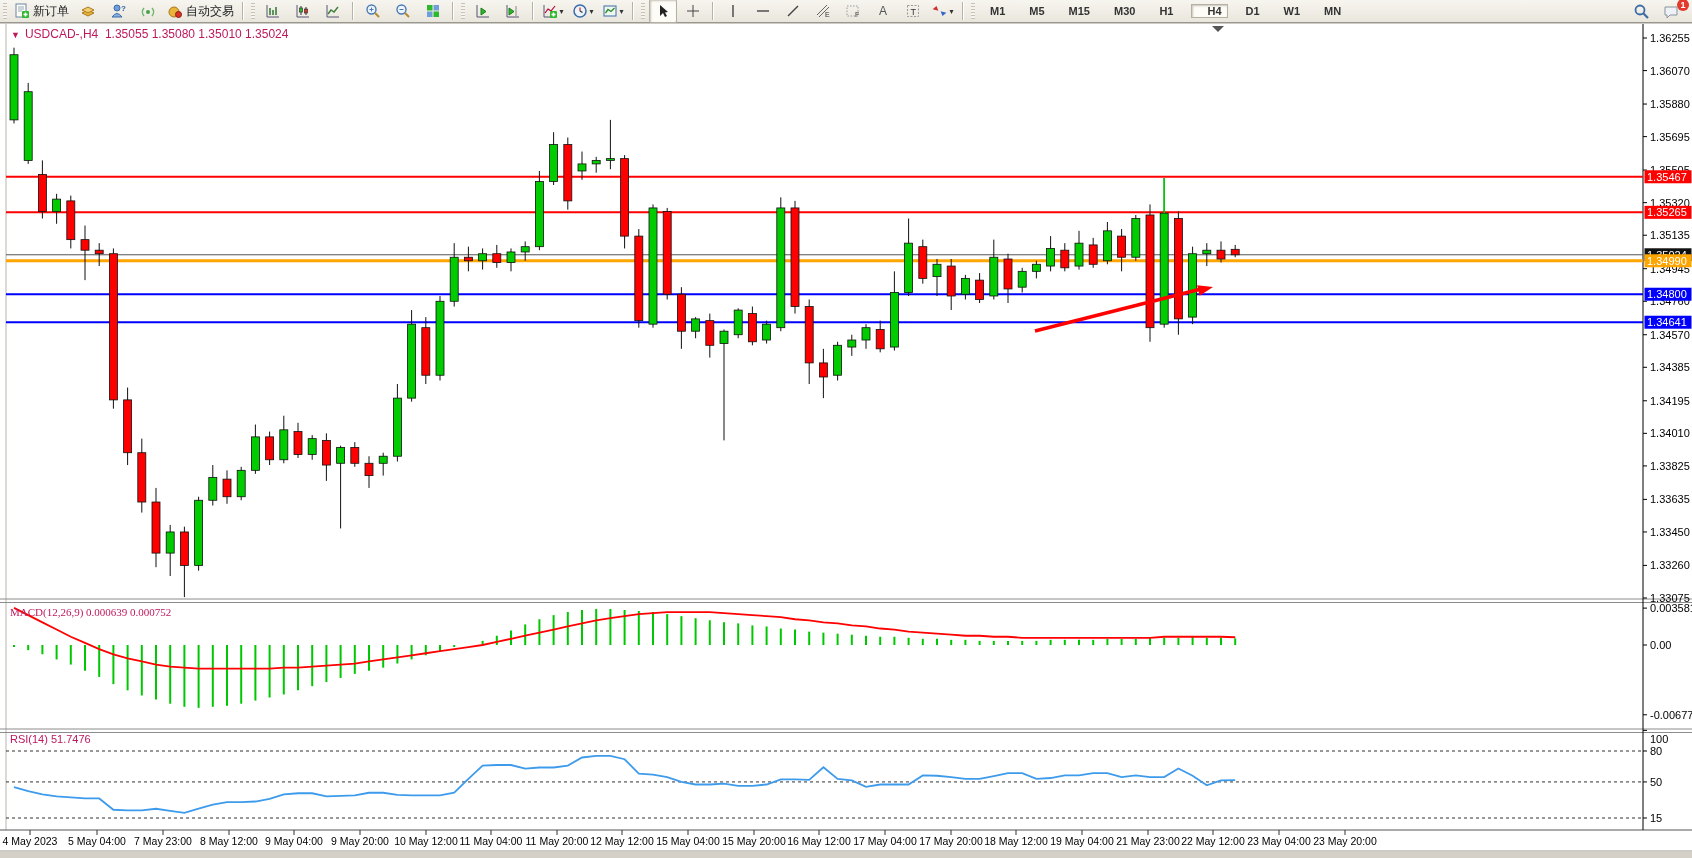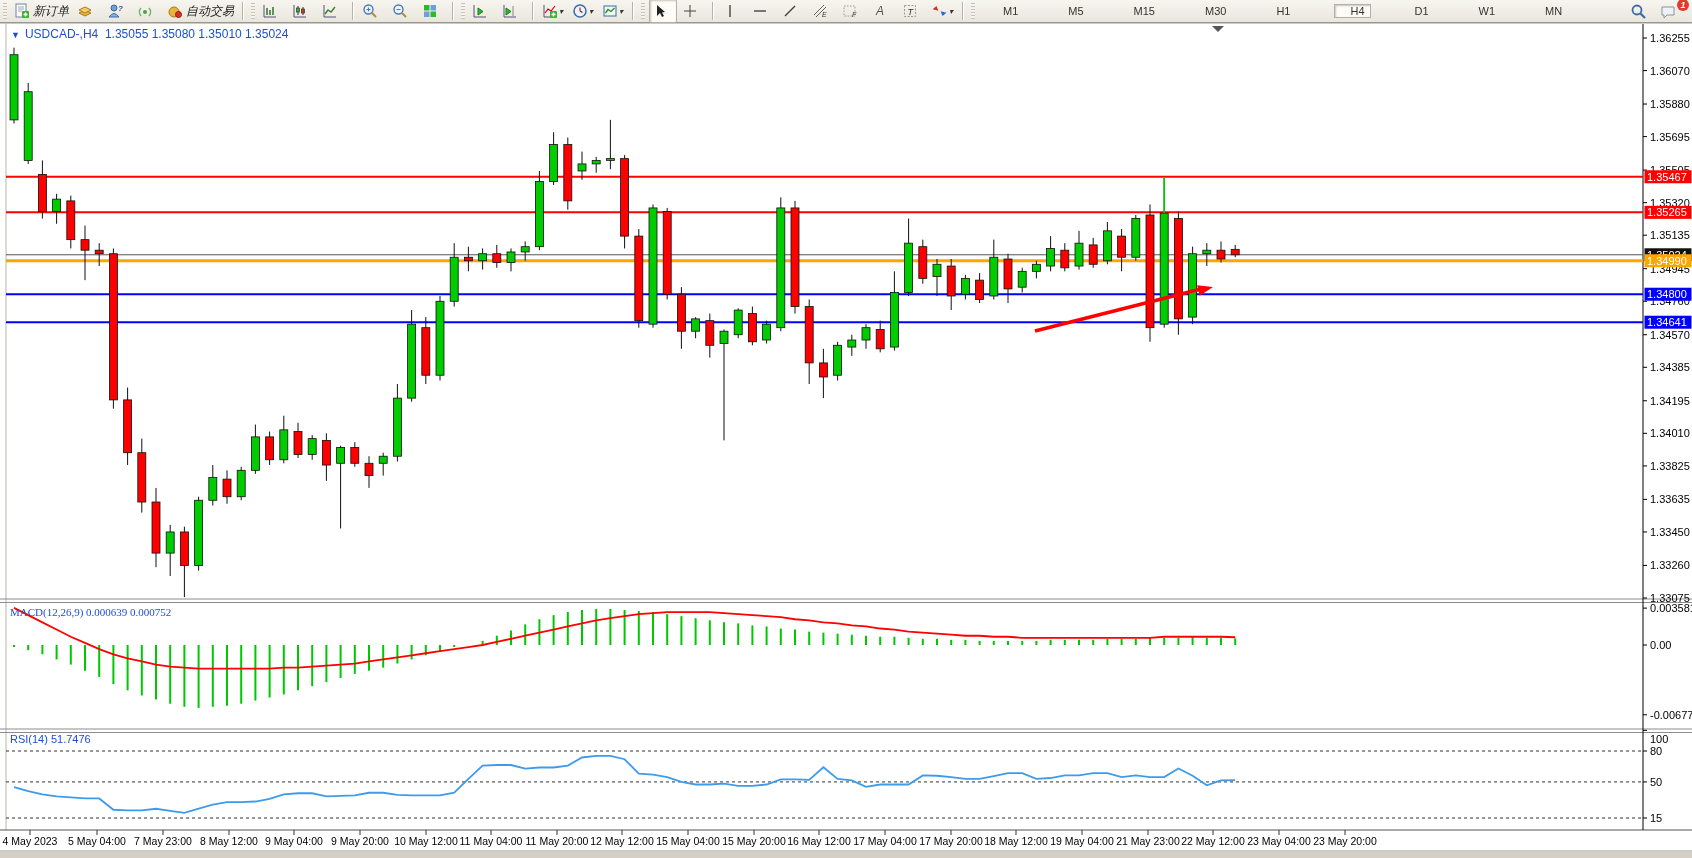--- a/index.html
+++ b/index.html
@@ -2,37 +2,37 @@
 <html><head>
 <meta charset="utf-8">
 <style>
   html,body{margin:0;padding:0;background:#d4d0c8;}
   #app{position:relative;width:1692px;height:858px;background:#fff;overflow:hidden;
        font-family:"Liberation Sans",sans-serif;}
   
   #toolbar{position:absolute;left:0;top:0;width:1692px;height:22px;z-index:5;
     background:linear-gradient(#f7f5ef,#e9e6dd);border-bottom:1px solid #9a978e;
     display:flex;align-items:center;font-size:12px;color:#222;}
-  .tb-btn{display:inline-flex;align-items:center;height:20px;
-    min-width:22px;padding:1px 2px;margin:0 1px;border:1px solid transparent;border-radius:2px;font-style:italic;}
+  .tb-btn{display:inline-flex;align-items:center;justify-content:center;height:20px;
+    min-width:22px;padding:1px 2px;margin:0 1px;border:1px solid transparent;border-radius:2px;}
   .tb-btn.active{background:#fdfcf6;border:1px solid #b4b0a4;box-shadow:inset 1px 1px 2px #c9c5ba;}
   .tb-label{margin-left:3px;white-space:nowrap;}
   .tb-sep{width:1px;height:18px;background:#b6b2a6;border-right:1px solid #fff;margin:0 4px;}
   .grip{width:4px;height:16px;margin:0 3px;background:repeating-linear-gradient(#c6c2b6 0 1px,#f5f3ec 1px 3px);}
-  .tf-btn{font-size:11px;font-weight:normal;color:#333;padding:0 5px;height:18px;line-height:18px;
-    margin:0 19px;border:1px solid transparent;}
+  .tf-btn{font-size:11px;font-weight:bold;color:#333;padding:0 5px;height:18px;line-height:18px;
+    margin:0 6px;border:1px solid transparent;}
   .tf-btn.active{background:#fdfcf6;border:1px solid #b4b0a4;box-shadow:inset 1px 1px 2px #c9c5ba;padding-left:15px;}
   .caret{font-size:8px;color:#333;margin-left:1px;}
   #tb-right{position:absolute;right:6px;top:0;height:22px;display:flex;align-items:center;}
   .badge{position:absolute;top:-1px;right:-5px;background:#e23b2e;color:#fff;border-radius:7px;
     min-width:12px;height:12px;font-size:9px;line-height:12px;text-align:center;font-weight:bold;}
   
   #chart-area{position:absolute;left:0;top:22px;width:1692px;height:836px;background:#fff;}
   #cv{position:absolute;left:0;top:0;}
-  .pane-label{position:absolute;font-size:11px;color:#1d4ed8;z-index:3;white-space:nowrap;}
+  .pane-label{position:absolute;font-size:11px;color:#be185d;z-index:3;white-space:nowrap;}
   #chart-title{left:11px;top:5px;font-size:12px;}
   #chart-title .tri{font-size:9px;margin-right:5px;}
   #macd-label{left:10px;top:584px;font-family:Liberation Serif, serif;}
   #rsi-label{left:10px;top:711px;text-align:center;}
   svg text{font-family:"Liberation Sans",sans-serif;}
 </style>
 </head>
 <body>
 
 <div id="app">

